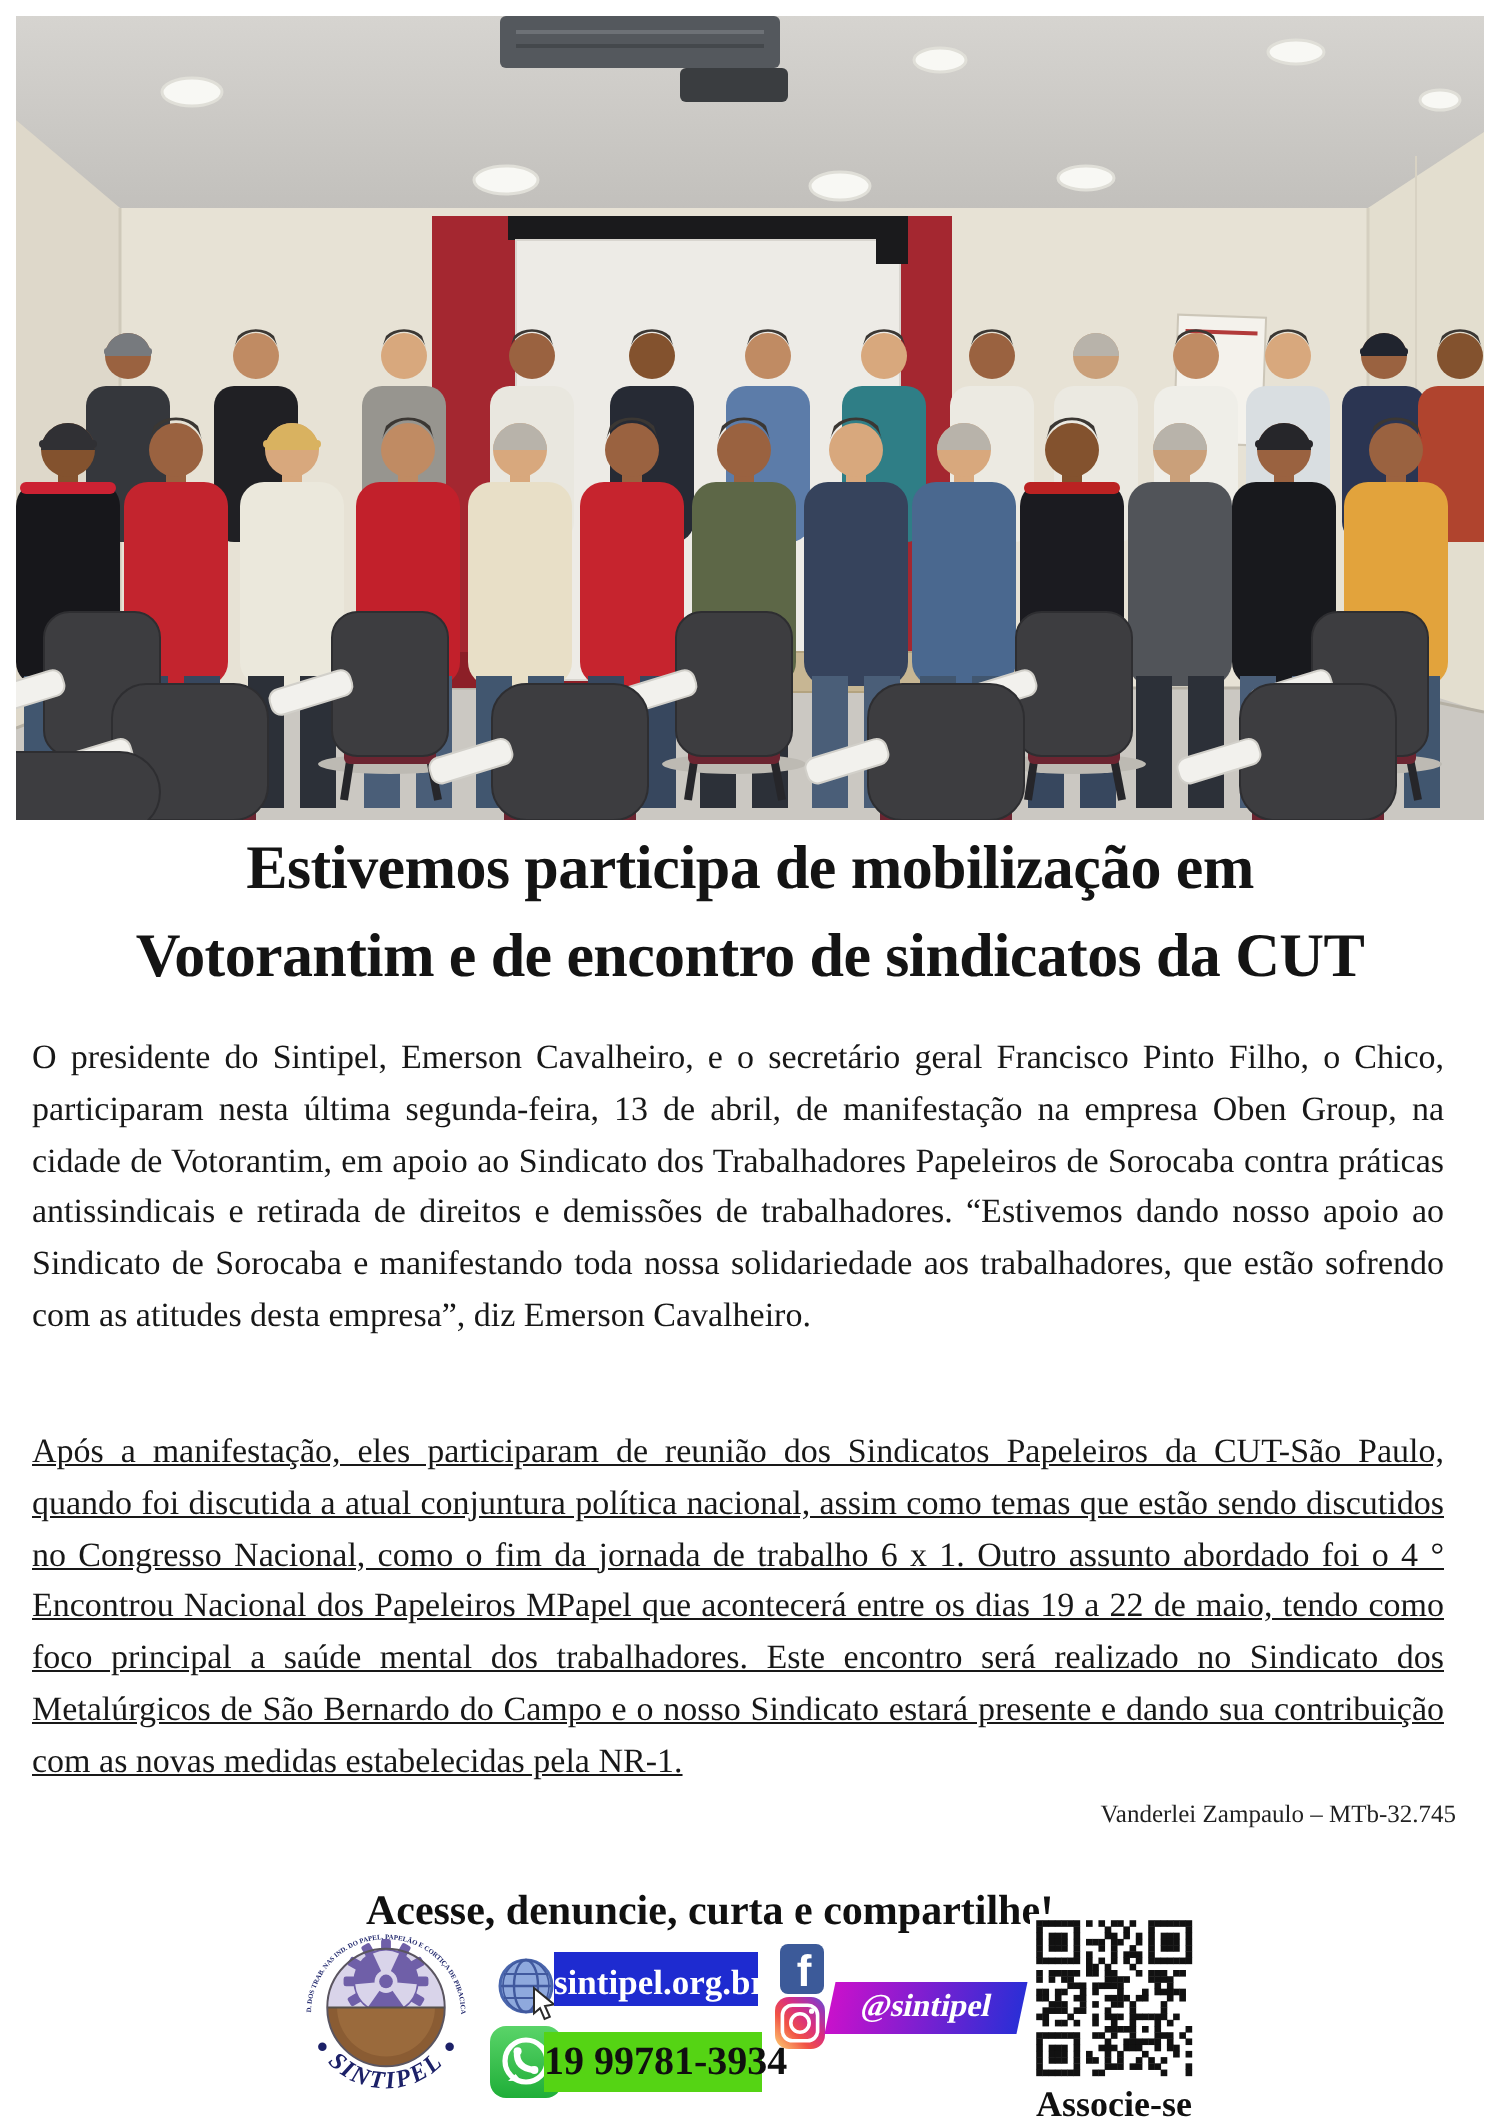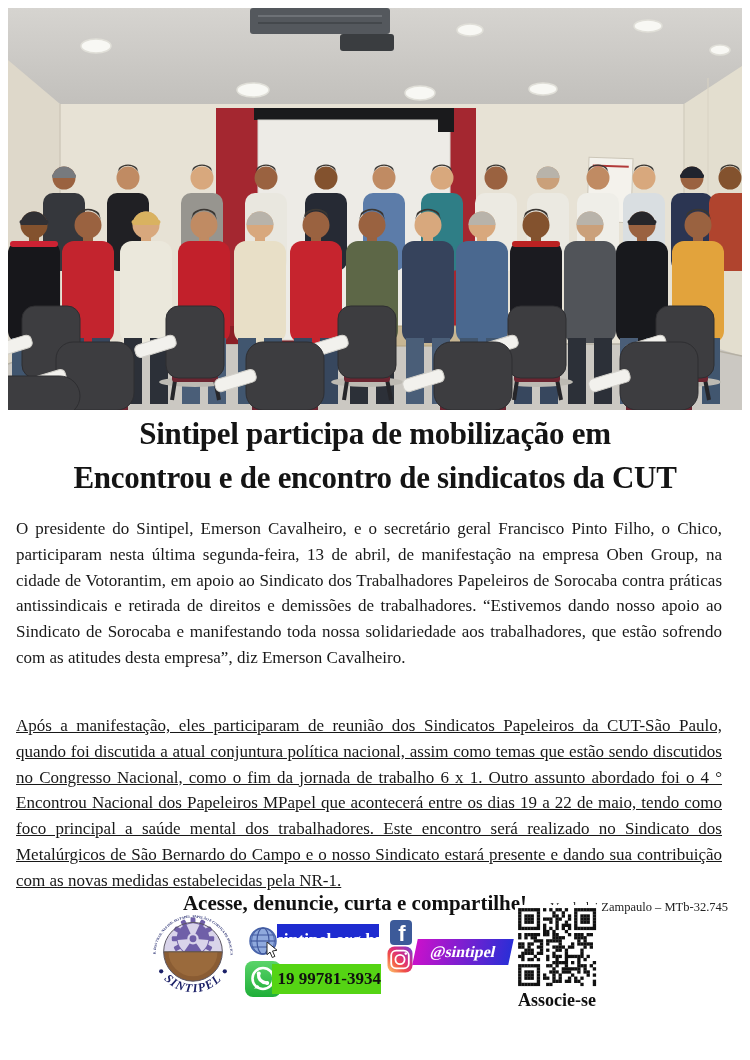--- a/index.html
+++ b/index.html
@@ -7,34 +7,34 @@
         font-family:"Liberation Serif", serif;color:#1a1a1a;}
   .photo{position:absolute;left:8px;top:8px;width:734px;height:402px;background:#cfccc7;}
   .photo svg{display:block;width:734px;height:402px;}
   .headline{position:absolute;left:0;top:412px;width:750px;text-align:center;
             font-weight:bold;font-size:31px;line-height:44px;color:#141414;letter-spacing:-0.3px;}
   .bodytext{position:absolute;left:16px;width:706px;text-align:justify;
             font-size:17px;line-height:25.8px;color:#181818;}
   #p1{top:516px;}
   #p2{top:713px;text-decoration:underline;}
   .byline{position:absolute;right:22px;top:900px;font-size:12.5px;color:#222;}
-  .footer{position:absolute;left:0;top:883px;width:750px;height:125px;}
+  .footer{position:absolute;left:0;top:935px;width:750px;height:125px;}
   .f-title{position:absolute;left:150px;top:8px;width:410px;text-align:center;
            font-weight:bold;font-size:21px;color:#101010;}
   .logo{position:absolute;left:152px;top:28px;width:82px;height:93px;}
   .icon{position:absolute;}
   #globe{left:247px;top:42px;width:35px;height:35px;}
   #wa{left:244px;top:77px;width:38px;height:38px;}
   #fb{left:390px;top:37px;width:22px;height:25px;}
   #ig{left:387px;top:63px;width:26px;height:27px;}
   .badge{position:absolute;font-weight:bold;white-space:nowrap;}
-  #site-badge{left:277px;top:41px;width:102px;height:14px;line-height:30px;text-align:center;
+  #site-badge{left:277px;top:41px;width:102px;height:27px;line-height:30px;text-align:center;
               font-size:17.5px;}
-  #phone-badge{left:272px;top:81px;width:109px;height:30px;line-height:30px;text-align:right;
-               font-size:17px;}
+  #phone-badge{left:272px;top:81px;width:109px;height:30px;line-height:30px;text-align:left;
+               font-size:20px;}
   #handle-badge{left:415px;top:56px;width:96px;height:26px;line-height:26px;text-align:center;
                 font-size:16px;transform:skewX(-12deg);}
   #qr{position:absolute;left:515px;top:22px;width:84px;height:84px;}
   .qr-caption{position:absolute;left:505px;top:107px;width:104px;text-align:center;
               font-weight:bold;font-size:18px;color:#101010;}
 </style>
 </head>
 <body>
 
 <div class="page">
@@ -278,22 +278,22 @@
           <ellipse cx="26" cy="412" rx="57.04" ry="5" fill="#bdbab3"></ellipse>
           <line x1="-10" y1="404" x2="-14" y2="430" stroke="#26262a" stroke-width="4"></line>
           <line x1="62" y1="404" x2="67" y2="430" stroke="#26262a" stroke-width="4"></line>
           <rect x="-14" y="398" width="80" height="14" rx="3" fill="#6b2531"></rect>
           <rect x="-20" y="368" width="92" height="40" rx="20.24" fill="#3d3d40" stroke="#2e2e31" stroke-width="1"></rect>
         </g>
     </svg>
   </div>
 
   <h1 class="headline" style="margin:0;">
-    <div>Sintipel participa de mobilização em</div>
-    <div>Encontrou e de encontro de sindicatos da CUT</div>
+    <div>Estivemos participa de mobilização em</div>
+    <div>Votorantim e de encontro de sindicatos da CUT</div>
   </h1>
 
   <p class="bodytext" id="p1" style="margin:0;">O presidente do Sintipel, Emerson Cavalheiro, e o secretário geral Francisco Pinto Filho, o Chico, participaram nesta última segunda-feira, 13 de abril, de manifestação na empresa Oben Group, na cidade de Votorantim, em apoio ao Sindicato dos Trabalhadores Papeleiros de Sorocaba contra práticas antissindicais e retirada de direitos e demissões de trabalhadores. “Estivemos dando nosso apoio ao Sindicato de Sorocaba e manifestando toda nossa solidariedade aos trabalhadores, que estão sofrendo com as atitudes desta empresa”, diz Emerson Cavalheiro.</p>
   <p class="bodytext" id="p2" style="margin:0;">Após a manifestação, eles participaram de reunião dos Sindicatos Papeleiros da CUT-São Paulo, quando foi discutida a atual conjuntura política nacional, assim como temas que estão sendo discutidos no Congresso Nacional, como o fim da jornada de trabalho 6 x 1.  Outro assunto abordado foi o 4 ° Encontrou Nacional dos Papeleiros MPapel que acontecerá entre os dias 19 a 22 de maio, tendo como foco principal a saúde mental dos trabalhadores. Este encontro será realizado no Sindicato dos Metalúrgicos de São Bernardo do Campo e o nosso Sindicato estará presente e dando sua contribuição com as novas medidas estabelecidas pela NR-1.</p>
   <div class="byline">Vanderlei Zampaulo – MTb-32.745</div>
 
   <div class="footer">
     <div class="f-title">Acesse, denuncie, curta e compartilhe!</div>
 
     <svg class="logo" viewBox="0 0 100 114" xmlns="http://www.w3.org/2000/svg">

